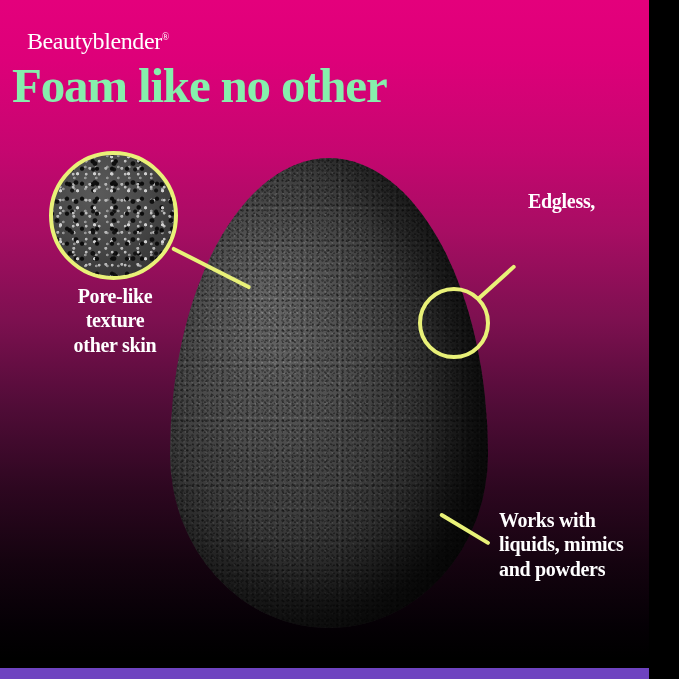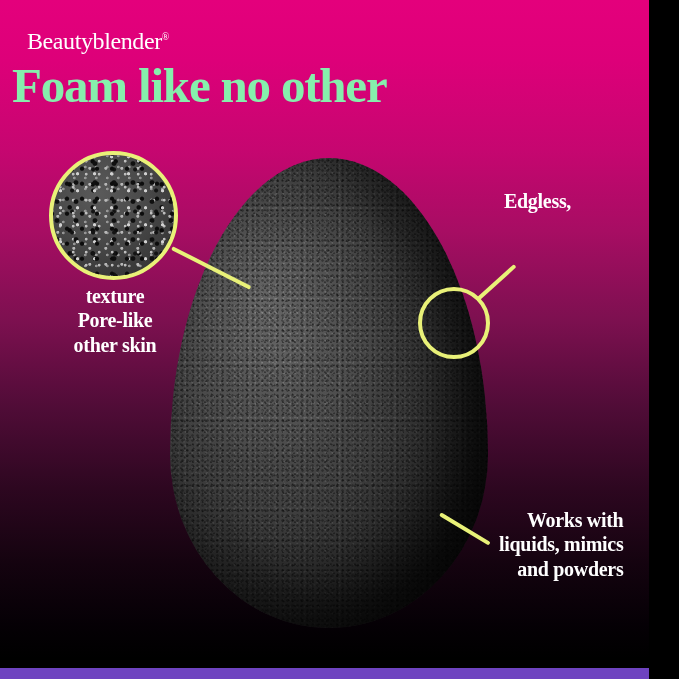--- a/index.html
+++ b/index.html
@@ -202,28 +202,28 @@
     letter-spacing: -0.3px;
     white-space: nowrap;
   }
   .callout-texture {
     left: 50px;
     top: 284px;
     width: 130px;
     text-align: center;
   }
   .callout-edgeless {
-    left: 504px;
+    left: 528px;
     top: 189px;
     text-align: right;
   }
   .callout-works {
     left: 499px;
     top: 508px;
-    text-align: right;
+    text-align: left;
   }
 </style>
 </head>
 <body>
 
 <div id="poster">
 
   <div class="bg"></div>
 
   <div class="sponge-wrap">
@@ -239,22 +239,22 @@
   <div class="leader leader-texture"></div>
   <div class="leader leader-edge"></div>
   <div class="leader leader-works"></div>
 
   <div class="mag mag-texture">
     <div class="coarse"></div>
   </div>
   <div class="mag mag-edge"></div>
 
   <div class="callout callout-texture">
+    <div>Pore-like</div>
     <div>texture</div>
-    <div>Pore-like</div>
     <div>other skin</div>
   </div>
 
   <div class="callout callout-edgeless">
     <div>Edgless,</div>
   </div>
 
   <div class="callout callout-works">
     <div>Works with</div>
     <div>liquids, mimics</div>

